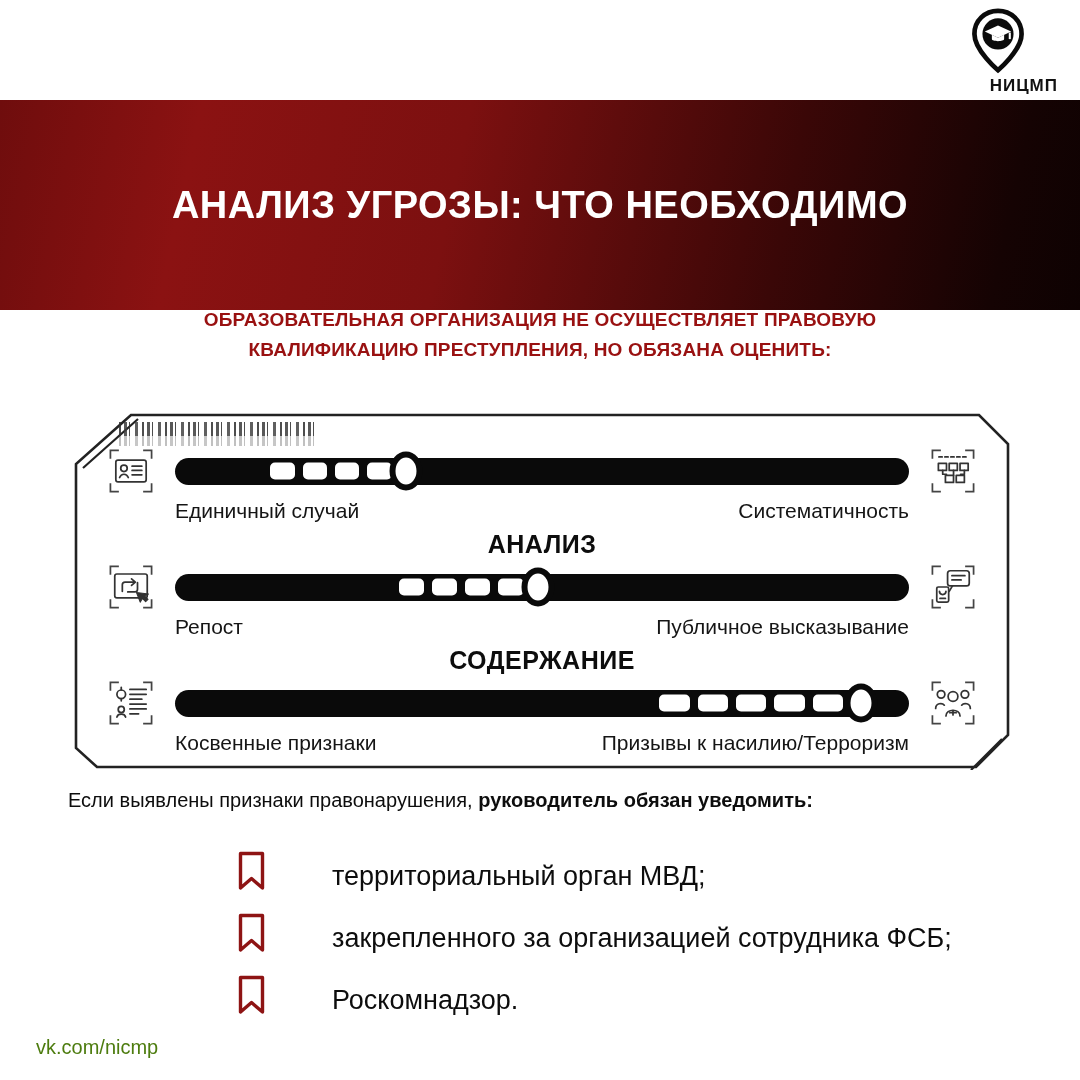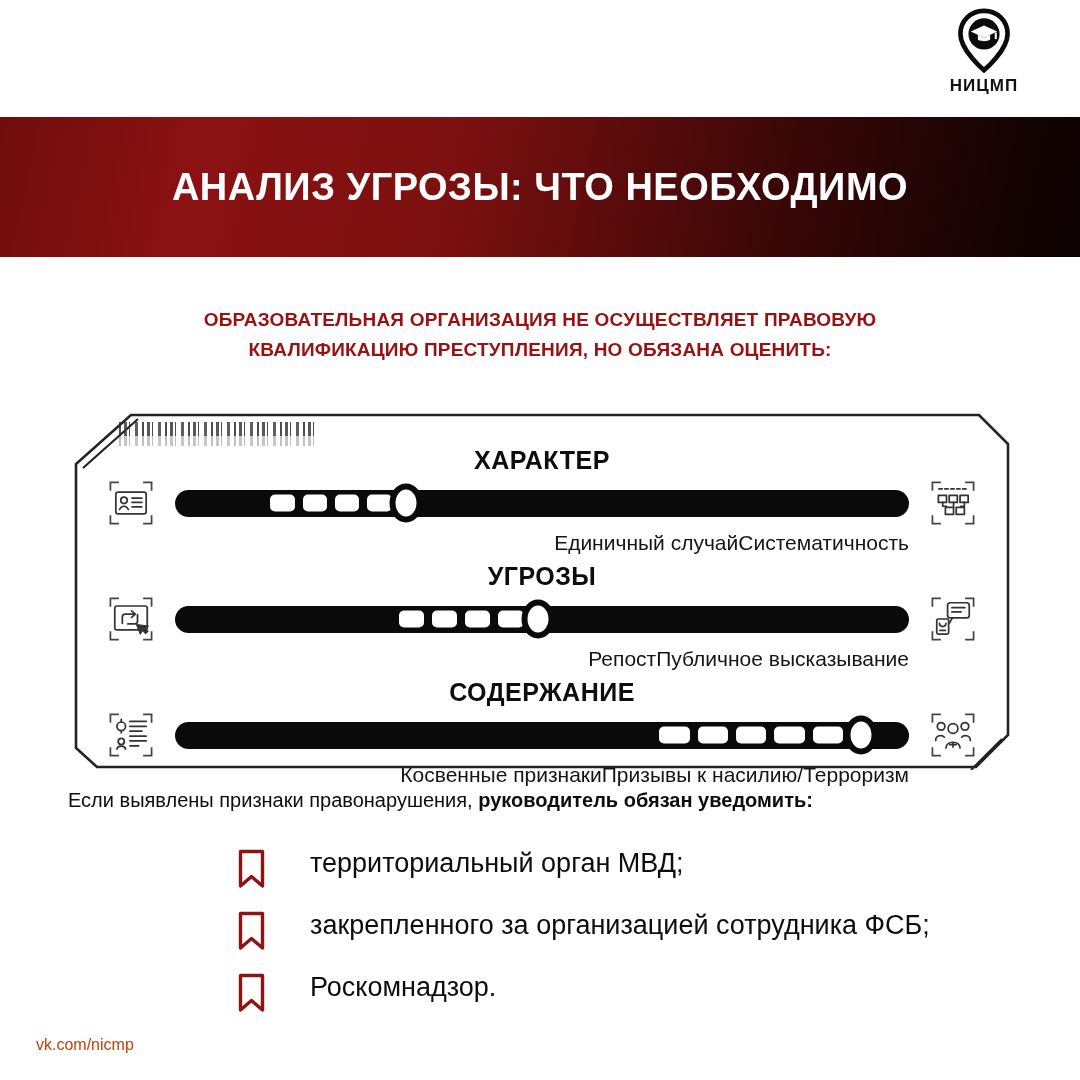--- a/index.html
+++ b/index.html
@@ -3,28 +3,28 @@
 <meta charset="utf-8">
 <style>
   html,body{margin:0;padding:0;}
   body{
     width:1080px;height:1080px;position:relative;overflow:hidden;
     background:#ffffff;
     font-family:"Liberation Sans","DejaVu Sans",sans-serif;
     color:#111;
   }
   
-  .logo{position:absolute;top:8px;right:36px;width:120px;text-align:center;}
+  .logo{position:absolute;top:8px;right:22px;width:120px;text-align:right;}
   .logo svg{display:block;margin:0 auto;}
   .logo-text{font-weight:bold;font-size:17px;letter-spacing:1px;color:#111;margin-top:2px;}
   
   .banner{
-    position:absolute;left:0;top:100px;width:1080px;height:140px;
+    position:absolute;left:0;top:100px;width:1080px;height:210px;
     background:linear-gradient(102deg,#6f0d0d 0%,var(--banner-red) 18%,#7c1010 42%,#3a0707 72%,#150303 92%,#0e0202 100%);
-    display:flex;flex-direction:column;justify-content:center;align-items:center;margin-top:17px;
+    display:flex;flex-direction:column;justify-content:center;align-items:center;
   }
   .banner-title{color:#fff;font-weight:bold;font-size:38px;line-height:1.48;text-align:center;letter-spacing:.5px;}
   .banner-title span{display:block;}
   
   .subtitle{
     position:absolute;left:0;top:305px;width:1080px;text-align:center;
     color:var(--subtitle-red);font-weight:bold;font-size:19px;line-height:1.6;letter-spacing:.2px;
   }
   .subtitle span{display:block;}
   
@@ -44,31 +44,31 @@
   .slider-row{display:flex;align-items:center;padding:0 32px;gap:18px;height:50px;}
   .scan-icon{width:52px;height:52px;flex:0 0 52px;display:flex;align-items:center;justify-content:center;}
   .track{position:relative;flex:1;height:27px;background:#0a0a0a;border-radius:14px;}
   .segments{position:absolute;top:50%;transform:translateY(-50%);height:17px;display:flex;gap:8px;}
   .segments .cell{flex:1;background:#fff;border-radius:5px;}
   .knob{
     position:absolute;top:50%;transform:translate(-50%,-50%);
     width:33px;height:39px;border-radius:50%;
     background:#fff;border:6px solid #0a0a0a;box-sizing:border-box;
   }
-  .slider-labels{display:flex;justify-content:flex-end;padding:0 102px;font-size:21px;color:#151515;margin-top:3px;height:26px;}
+  .slider-labels{display:flex;justify-content:space-between;padding:0 102px;font-size:21px;color:#151515;margin-top:3px;height:26px;}
   
   .notice{position:absolute;left:68px;top:786px;width:930px;font-size:20px;line-height:1.45;color:#0d0d0d;}
   .notice b{font-weight:bold;}
   
   .list{position:absolute;left:236px;top:848px;width:760px;}
-  .list-item{display:flex;align-items:flex-start;gap:42px;height:44px;margin-bottom:18px;}
+  .list-item{display:flex;align-items:flex-end;gap:64px;height:44px;margin-bottom:18px;}
   .list-item .bm{flex:0 0 32px;display:flex;align-items:center;}
   .list-item .txt{font-size:27px;color:#0d0d0d;}
   
-  .footer-link{position:absolute;left:36px;top:1036px;font-size:16px;color:#c2410c;}
+  .footer-link{position:absolute;left:36px;top:1036px;font-size:20px;color:#4d7c0f;}
   svg .ln{fill:none;stroke:#333;stroke-width:1.6;stroke-linecap:round;stroke-linejoin:round;}
   svg .br{fill:none;stroke:#444;stroke-width:1.6;stroke-linecap:square;}
 </style>
 </head>
 <body>
 
 <div class="logo">
   <span>
     <svg width="62" height="66" viewBox="0 0 64 70">
       <path d="M32 3 C18 3 7 13.5 7 27.5 C7 45 32 66 32 66 C32 66 57 45 57 27.5 C57 13.5 46 3 32 3 Z" fill="#fff" stroke="#0b0b0b" stroke-width="5"></path>
@@ -96,21 +96,20 @@
   <svg class="panel-frame" width="938" height="358" viewBox="0 0 938 358">
     <path d="M58 3 H906 L935 32 V323 L903 355 H24 L3 336 V52 Z" fill="none" stroke="#222" stroke-width="2.6"></path>
     <path d="M65 7 L10 56" fill="none" stroke="#222" stroke-width="2.2"></path>
     <path d="M929 327 L898 358" fill="none" stroke="#222" stroke-width="2.2"></path>
   </svg>
   <div class="barcode"></div>
 
   <div class="panel-content">
 
     <div class="slider-block">
-      <div class="slider-title">ХАРАКТЕР</div>
       <div class="slider-row">
         <span class="scan-icon">
           <svg width="52" height="52" viewBox="0 0 48 48">
             <path class="br" d="M5 12 V5 H12 M36 5 H43 V12 M43 36 V43 H36 M12 43 H5 V36"></path>
             <rect class="ln" x="10" y="14" width="28" height="20" rx="2"></rect>
             <circle class="ln" cx="17.5" cy="21.5" r="3"></circle>
             <path class="ln" d="M13.5 30 c1.5-4 6.5-4 8 0"></path>
             <path class="ln" d="M25 19.5 H34 M25 23.5 H34 M25 27.5 H34"></path>
           </svg>
         </span>
@@ -136,21 +135,21 @@
           </svg>
         </span>
       </div>
       <div class="slider-labels">
         <span>Единичный случай</span>
         <span>Систематичность</span>
       </div>
     </div>
 
     <div class="slider-block">
-      <div class="slider-title">УГРОЗЫ</div>
+      <div class="slider-title">АНАЛИЗ</div>
       <div class="slider-row">
         <span class="scan-icon">
           <svg width="52" height="52" viewBox="0 0 48 48">
             <path class="br" d="M5 12 V5 H12 M36 5 H43 V12 M43 36 V43 H36 M12 43 H5 V36"></path>
             <rect class="ln" x="9" y="12" width="30" height="22" rx="2"></rect>
             <path class="ln" d="M16 28 V22 c0-1.5 1-2.5 2.5-2.5 H27 M24.5 16.5 L28 19.5 L24.5 22.5 M30 20 V26 c0 1.5 -1 2.5 -2.5 2.5 H21"></path>
             <path d="M29 29 l3.5 9 2-3.4 3 3 2.2-2.2 -3-3 3.4-2 z" fill="#333" stroke="#333" stroke-width="1" stroke-linejoin="round"></path>
           </svg>
         </span>
         <div class="track">

